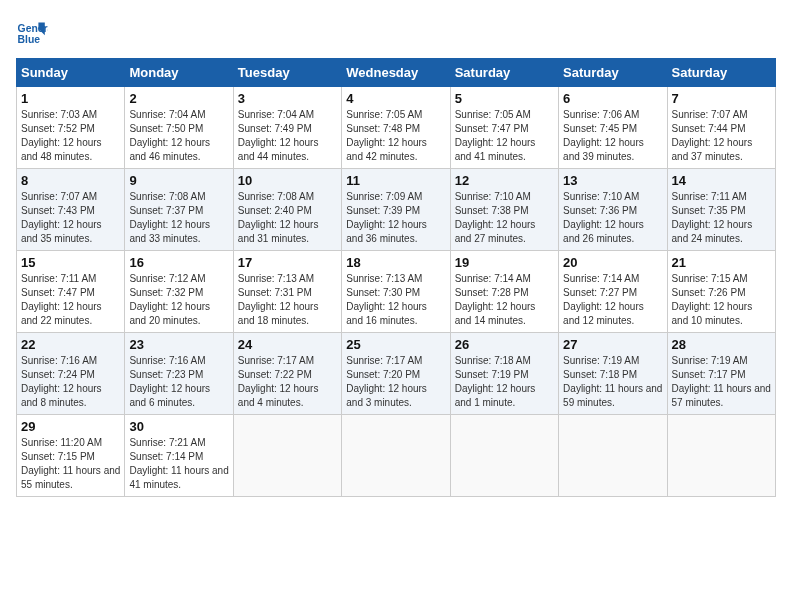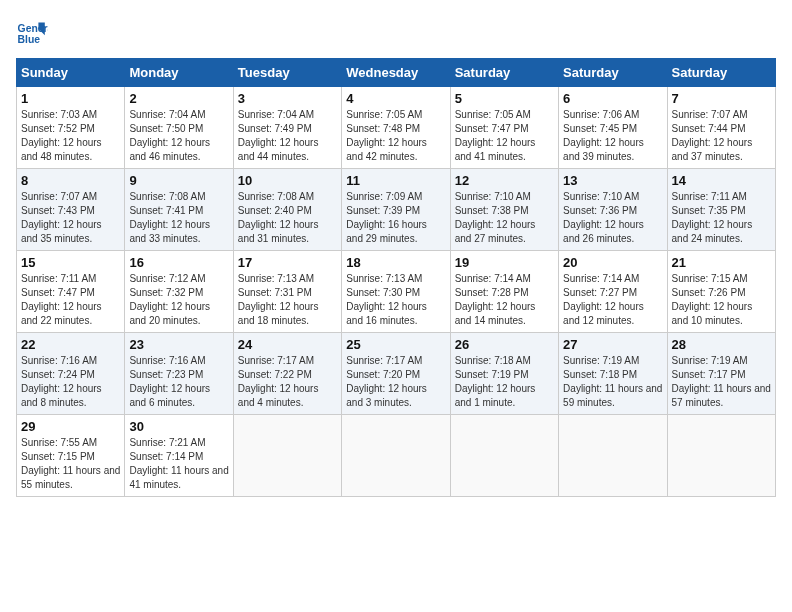--- a/index.html
+++ b/index.html
@@ -172,38 +172,38 @@
         <div class="day-info">
           <span>Sunrise: 7:07 AM</span><br>
           <span>Sunset: 7:43 PM</span><br>
           <span>Daylight: 12 hours and 35 minutes.</span>
         </div>
       </td>
         <td>
         <span class="day-number">9</span>
         <div class="day-info">
           <span>Sunrise: 7:08 AM</span><br>
-          <span>Sunset: 7:41 PM</span><br>
+          <span>Sunset: 7:37 PM</span><br>
           <span>Daylight: 12 hours and 33 minutes.</span>
         </div>
       </td>
         <td>
         <span class="day-number">10</span>
         <div class="day-info">
           <span>Sunrise: 7:08 AM</span><br>
           <span>Sunset: 2:40 PM</span><br>
           <span>Daylight: 12 hours and 31 minutes.</span>
         </div>
       </td>
         <td>
         <span class="day-number">11</span>
         <div class="day-info">
           <span>Sunrise: 7:09 AM</span><br>
           <span>Sunset: 7:39 PM</span><br>
-          <span>Daylight: 16 hours and 29 minutes.</span>
+          <span>Daylight: 12 hours and 36 minutes.</span>
         </div>
       </td>
         <td>
         <span class="day-number">12</span>
         <div class="day-info">
           <span>Sunrise: 7:10 AM</span><br>
           <span>Sunset: 7:38 PM</span><br>
           <span>Daylight: 12 hours and 27 minutes.</span>
         </div>
       </td>
@@ -337,21 +337,21 @@
           <span>Sunrise: 7:19 AM</span><br>
           <span>Sunset: 7:17 PM</span><br>
           <span>Daylight: 11 hours and 57 minutes.</span>
         </div>
       </td>
       </tr>
       <tr>
         <td>
         <span class="day-number">29</span>
         <div class="day-info">
-          <span>Sunrise: 7:55 AM</span><br>
+          <span>Sunrise: 11:20 AM</span><br>
           <span>Sunset: 7:15 PM</span><br>
           <span>Daylight: 11 hours and 55 minutes.</span>
         </div>
       </td>
         <td>
         <span class="day-number">30</span>
         <div class="day-info">
           <span>Sunrise: 7:21 AM</span><br>
           <span>Sunset: 7:14 PM</span><br>
           <span>Daylight: 11 hours and 41 minutes.</span>

